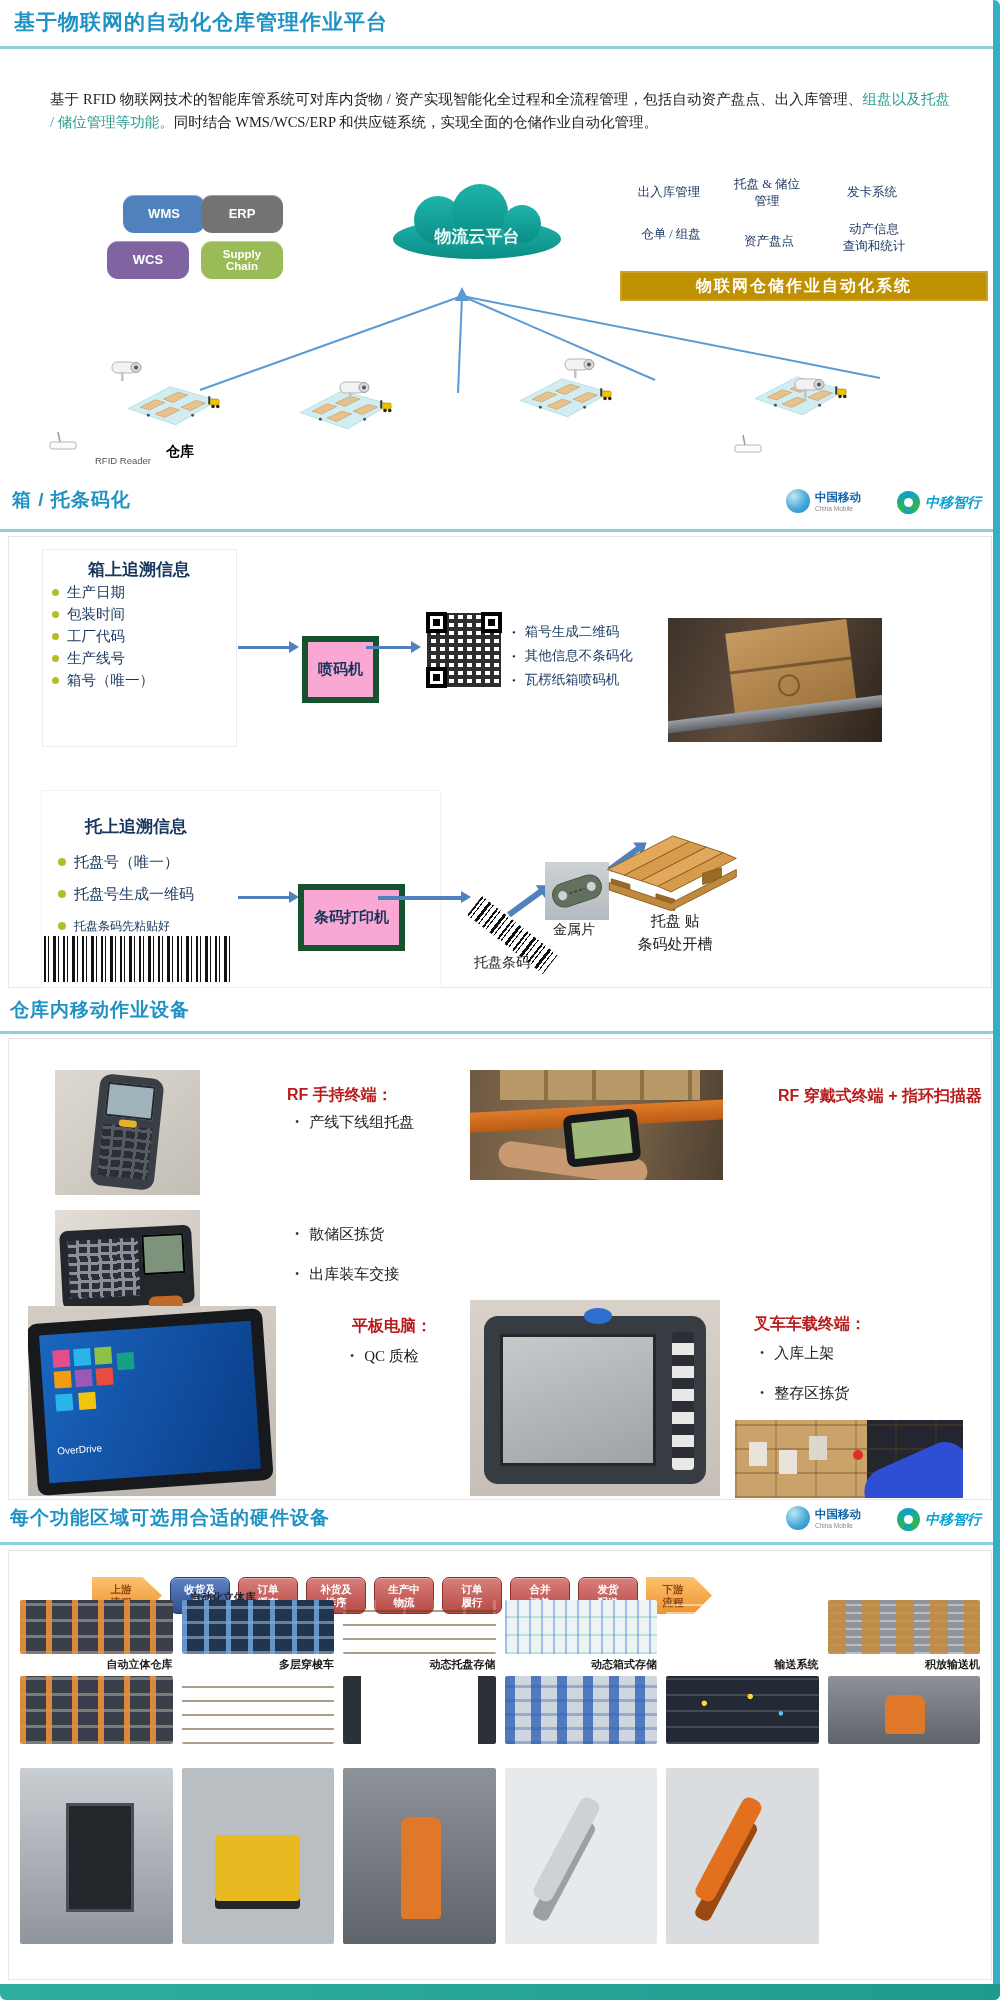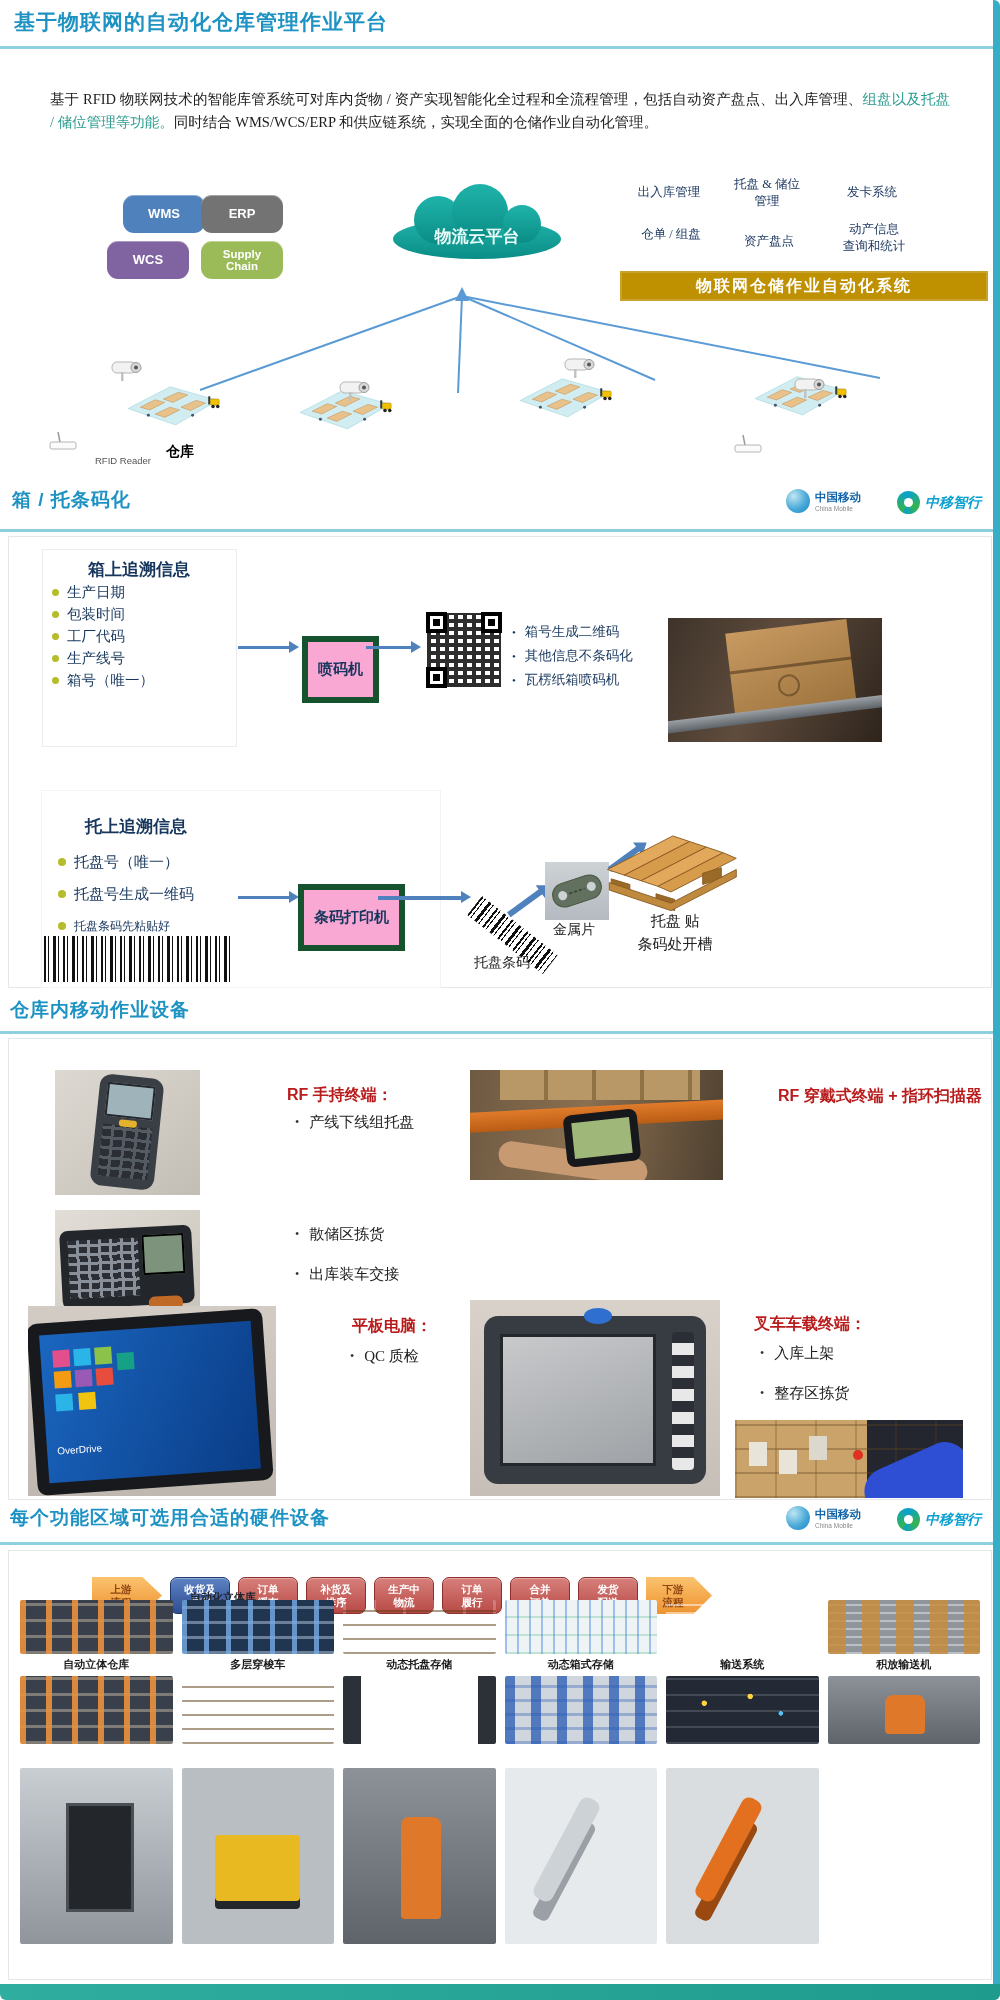--- a/index.html
+++ b/index.html
@@ -41,21 +41,21 @@
   .dev-bullet .nb{font-size:12px;color:#333}
   .dev-h{position:absolute;font:bold 16px "Liberation Sans",sans-serif;color:#b91c1c}
   .fstep{position:absolute;top:1577px;height:37px;display:flex;align-items:center;justify-content:center;text-align:center;white-space:pre-line;font:bold 10.5px/1.2 "Liberation Sans",sans-serif;color:#fff}
   .f-orange{background:linear-gradient(#fbc26e,#ee9330);clip-path:polygon(0 0,72% 0,100% 50%,72% 100%,0 100%);color:#8d4512;padding-right:12px}
   .f-red{background:linear-gradient(#d77f7b,#b84a46);border:1px solid #8e2f2c;border-radius:7px;box-shadow:inset 0 1px 0 rgba(255,255,255,.35)}
   .f-blue{background:linear-gradient(#5d82c2,#2e4e93);border:1px solid #1f3a70;border-radius: 7px;box-shadow:inset 0 1px 0 rgba(255,255,255,.35)}
   .overlay-lab{position:absolute;font:bold 11px "Liberation Serif",serif;color:#22262e}
   .grow{position:absolute;left:20px;width:960px;display:flex;gap:9px}
   .gcell{flex:1;position:relative;overflow:hidden;border-radius:2px}
   .gcaps{position:absolute;left:20px;width:960px;display:flex;gap:9px}
-  .cap{flex:1;text-align:center;font:bold 11px "Liberation Serif",serif;color:#1a1a1a}
+  .cap{flex:1;text-align:right;font:bold 11px "Liberation Serif",serif;color:#1a1a1a}
   .pA{background-color:#39404c;background-image:repeating-linear-gradient(90deg,rgba(235,145,60,.9) 0 6px,transparent 6px 26px),repeating-linear-gradient(0deg,rgba(230,210,180,.4) 0 3px,transparent 3px 16px)}
   .pB{background-color:#1f3550;background-image:repeating-linear-gradient(90deg,rgba(120,170,230,.8) 0 5px,transparent 5px 22px),repeating-linear-gradient(0deg,rgba(200,220,240,.45) 0 3px,transparent 3px 15px)}
   .pC{background:linear-gradient(#caa468,#8f6c3e);background-image:repeating-linear-gradient(0deg,rgba(90,60,20,.5) 0 2px,transparent 2px 14px),repeating-linear-gradient(90deg,rgba(255,255,255,.22) 0 3px,transparent 3px 30px)}
   .pD{background-color:#eef3f6;background-image:repeating-linear-gradient(90deg,rgba(80,140,220,.5) 0 2px,transparent 2px 12px),repeating-linear-gradient(0deg,rgba(120,200,160,.4) 0 2px,transparent 2px 18px)}
   .pE{background:linear-gradient(#aab0b6,#6f757c);background-image:repeating-linear-gradient(0deg,rgba(255,255,255,.5) 0 2px,transparent 2px 8px)}
   .pF{background-color:#8f959b;background-image:repeating-linear-gradient(90deg,rgba(200,140,60,.85) 0 18px,transparent 18px 34px),repeating-linear-gradient(0deg,rgba(255,255,255,.4) 0 2px,transparent 2px 8px)}
   .pG{background:linear-gradient(#9aa0a8 0%,#41474f 70%,#2a2f36);background-image:linear-gradient(90deg,#2c3138 0 12%,transparent 12% 88%,#2c3138 88%)}
   .pH{background-color:#cfd6dd;background-image:repeating-linear-gradient(90deg,rgba(40,90,180,.75) 0 10px,transparent 10px 26px),repeating-linear-gradient(0deg,rgba(40,90,180,.35) 0 3px,transparent 3px 14px)}
   .pI{background-color:#232a35;background-image:radial-gradient(circle 6px at 25% 40%,#ffd23e 40%,transparent 50%),radial-gradient(circle 6px at 55% 30%,#ffd23e 40%,transparent 50%),radial-gradient(circle 5px at 75% 55%,#4fc3f7 40%,transparent 50%),repeating-linear-gradient(0deg,rgba(255,255,255,.15) 0 2px,transparent 2px 16px)}
   .pJ{background:linear-gradient(#8d9298,#5f646b)}

